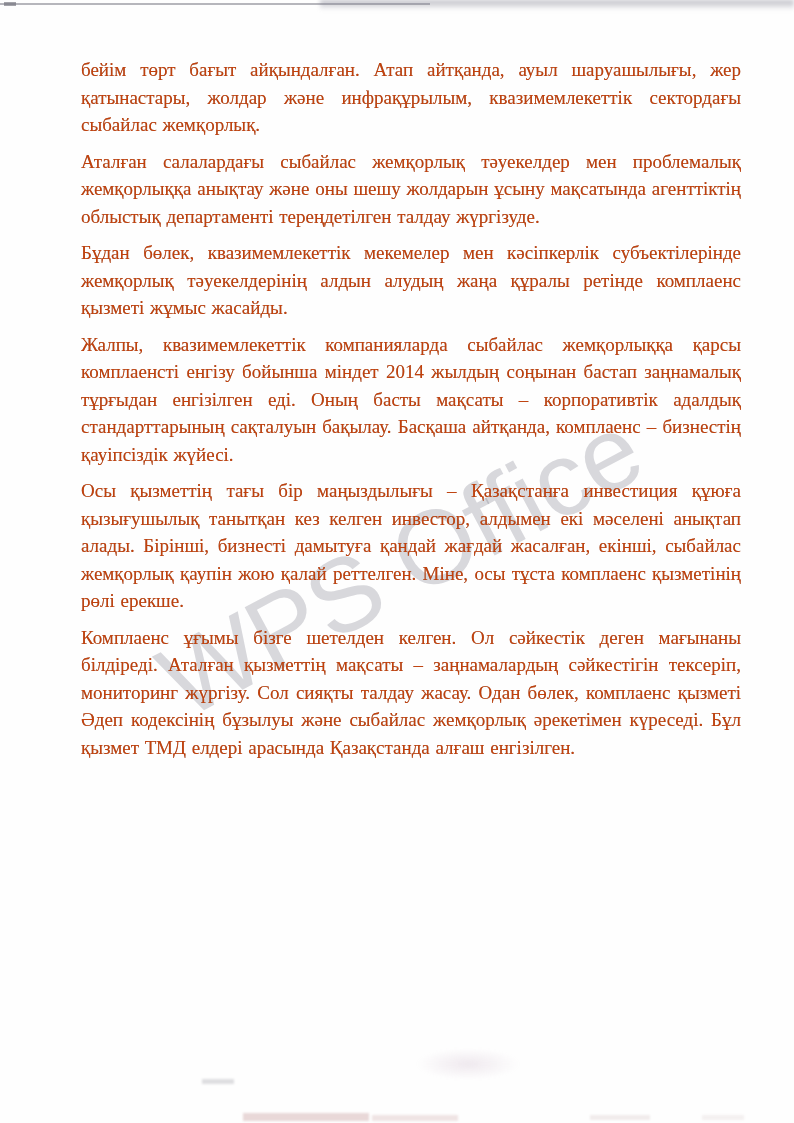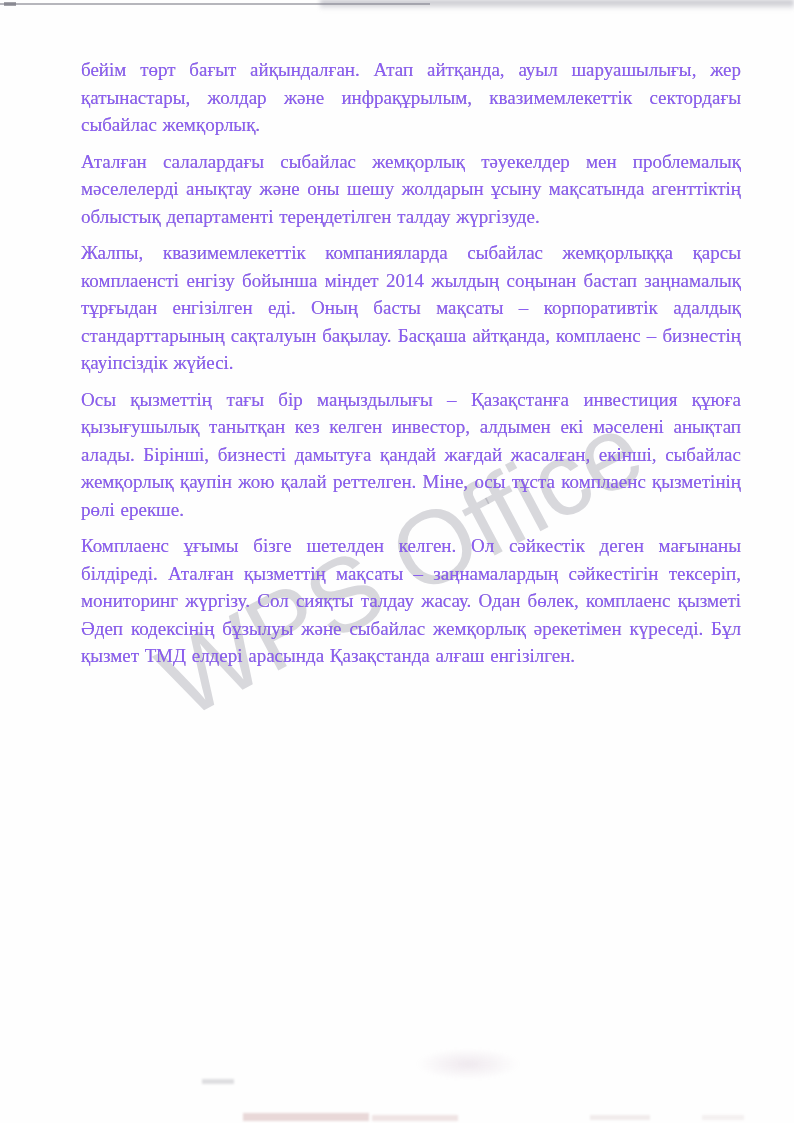--- a/index.html
+++ b/index.html
@@ -20,21 +20,21 @@
     background: #fefefe;
   }
 
   
   .text-block {
     position: absolute;
     left: 81px;
     top: 56px;
     width: 660px;
     z-index: 2;
-    color: #8b5cf6;
+    color: #c2410c;
     font-size: 19px;
     line-height: 27.5px;
     text-align: justify;
     text-shadow: 0 0 0.5px rgba(0,0,0,0.35);
     word-spacing: 1px;
   }
   .text-block p {
     margin: 0 0 9px 0;
   }
 
@@ -112,21 +112,22 @@
 <div class="page">
 
   <div class="art art-top-dot"></div>
   <div class="art art-top-line"></div>
   <div class="art art-top-fuzz"></div>
 
   <div class="watermark">WPS Office</div>
 
   <main class="text-block">
     <p>бейім төрт бағыт айқындалған. Атап айтқанда, ауыл шаруашылығы, жер қатынастары, жолдар және инфрақұрылым, квазимемлекеттік сектордағы сыбайлас жемқорлық.</p>
-    <p>Аталған салалардағы сыбайлас жемқорлық тәуекелдер мен проблемалық мәселелерді анықтау және оны шешу жолдарын ұсыну мақсатында агенттіктің облыстық департаменті тереңдетілген талдау жүргізуде.</p>
+    <p>Аталған салалардағы сыбайлас жемқорлық тәуекелдер мен проблемалық жемқорлыққа анықтау және оны шешу жолдарын ұсыну мақсатында агенттіктің облыстық департаменті тереңдетілген талдау жүргізуде.</p>
+    <p>Бұдан бөлек, квазимемлекеттік мекемелер мен кәсіпкерлік субъектілерінде жемқорлық тәуекелдерінің алдын алудың жаңа құралы ретінде комплаенс қызметі жұмыс жасайды.</p>
     <p>Жалпы, квазимемлекеттік компанияларда сыбайлас жемқорлыққа қарсы комплаенсті енгізу бойынша міндет 2014 жылдың соңынан бастап заңнамалық тұрғыдан енгізілген еді. Оның басты мақсаты – корпоративтік адалдық стандарттарының сақталуын бақылау. Басқаша айтқанда, комплаенс – бизнестің қауіпсіздік жүйесі.</p>
     <p>Осы қызметтің тағы бір маңыздылығы – Қазақстанға инвестиция құюға қызығушылық танытқан кез келген инвестор, алдымен екі мәселені анықтап алады. Бірінші, бизнесті дамытуға қандай жағдай жасалған, екінші, сыбайлас жемқорлық қаупін жою қалай реттелген. Міне, осы тұста комплаенс қызметінің рөлі ерекше.</p>
     <p>Комплаенс ұғымы бізге шетелден келген. Ол сәйкестік деген мағынаны білдіреді. Аталған қызметтің мақсаты – заңнамалардың сәйкестігін тексеріп, мониторинг жүргізу. Сол сияқты талдау жасау. Одан бөлек, комплаенс қызметі Әдеп кодексінің бұзылуы және сыбайлас жемқорлық әрекетімен күреседі. Бұл қызмет ТМД елдері арасында Қазақстанда алғаш енгізілген.</p>
   </main>
 
   <div class="art art-mid-dash"></div>
   <div class="art art-blob"></div>
   <div class="art art-bottom-1"></div>
   <div class="art art-bottom-2"></div>
   <div class="art art-bottom-3"></div>

